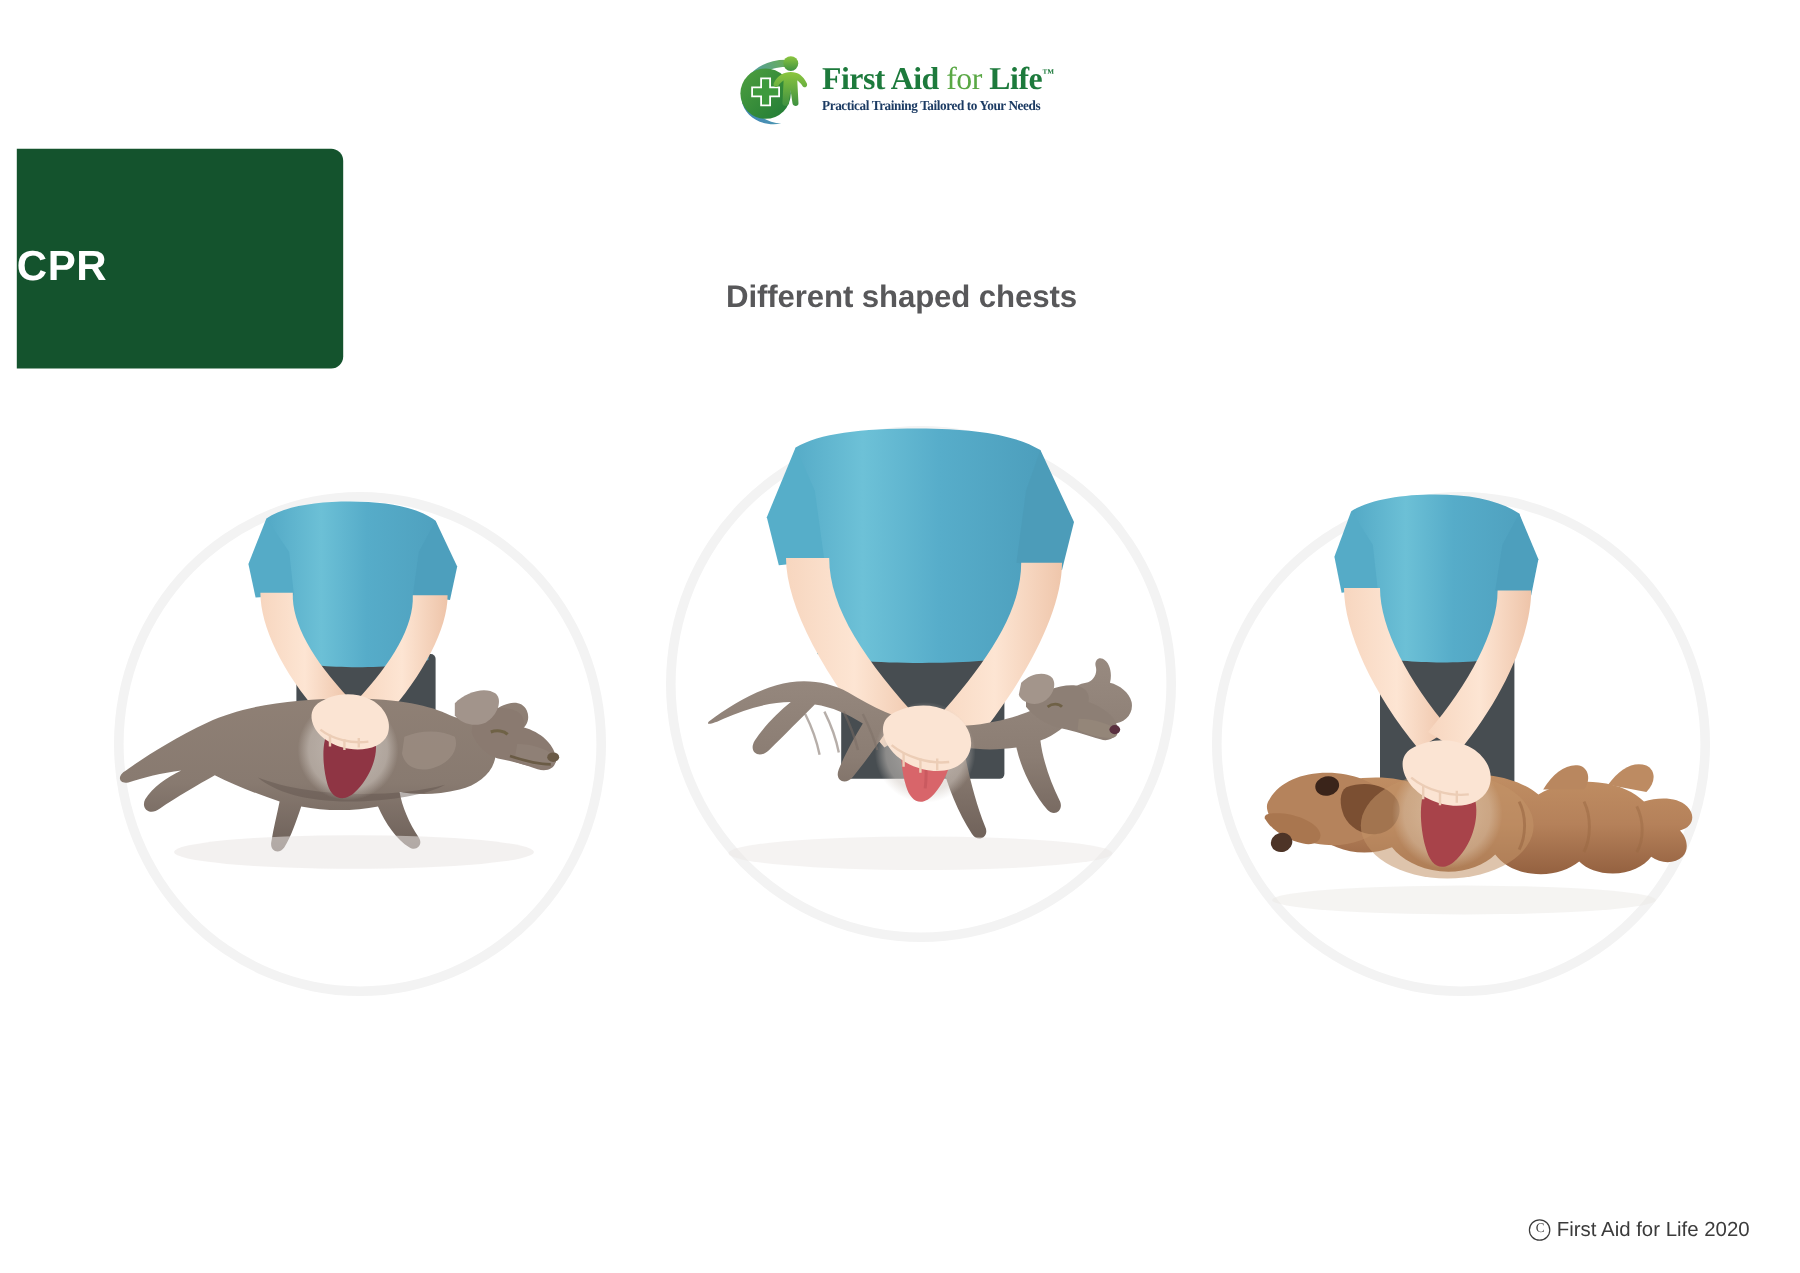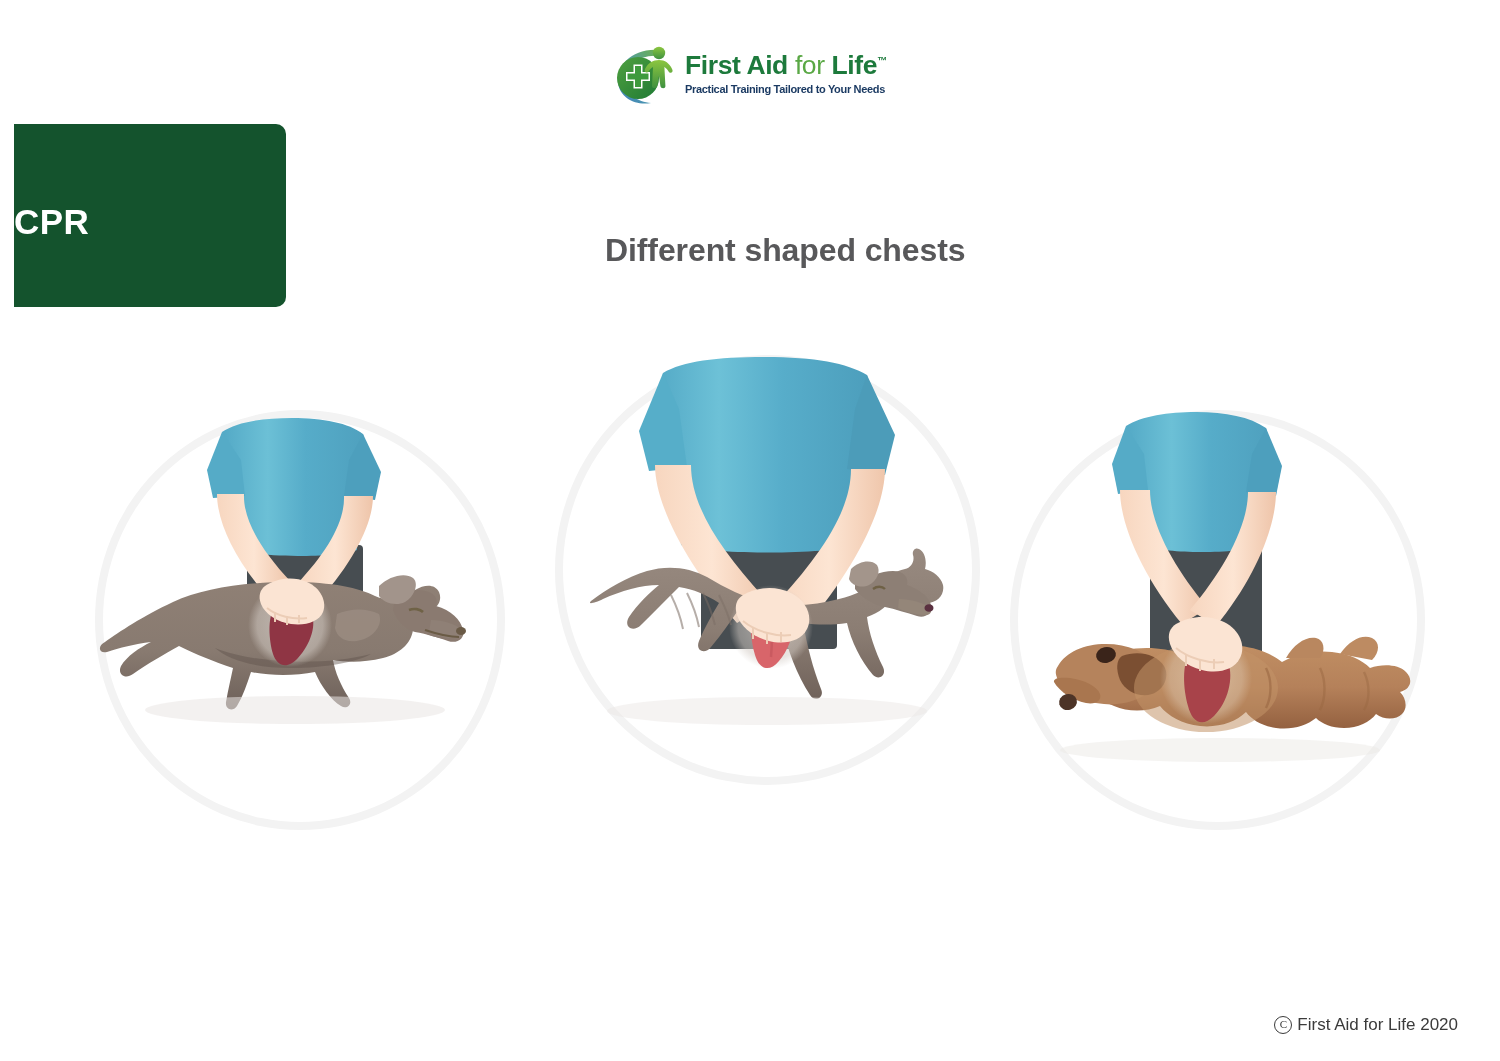--- a/index.html
+++ b/index.html
@@ -29,20 +29,21 @@
   #logo-mark {
     width: 70px;
     height: 66px;
     position: relative;
     flex: 0 0 auto;
   }
   #logo-text {
     position: relative;
     margin-left: 3px;
     padding-top: 10px;
+    font-family: Liberation Serif, serif;
   }
   .logo-line1 {
     white-space: nowrap;
     line-height: 1;
     font-size: 26.5px;
     letter-spacing: -0.4px;
   }
   .lg-bold {
     font-weight: bold;
     color: #1d7a3c;
@@ -86,21 +87,21 @@
     font-weight: bold;
     letter-spacing: 0.5px;
     padding-top: 12px;
   }
 
   
   #heading {
     position: absolute;
     left: 605px;
     top: 232px;
-    font-size: 32px;
+    font-size: 26px;
     font-weight: bold;
     color: #58585a;
     white-space: nowrap;
     letter-spacing: -0.1px;
   }
 
   
   .panel {
     position: absolute;
   }

